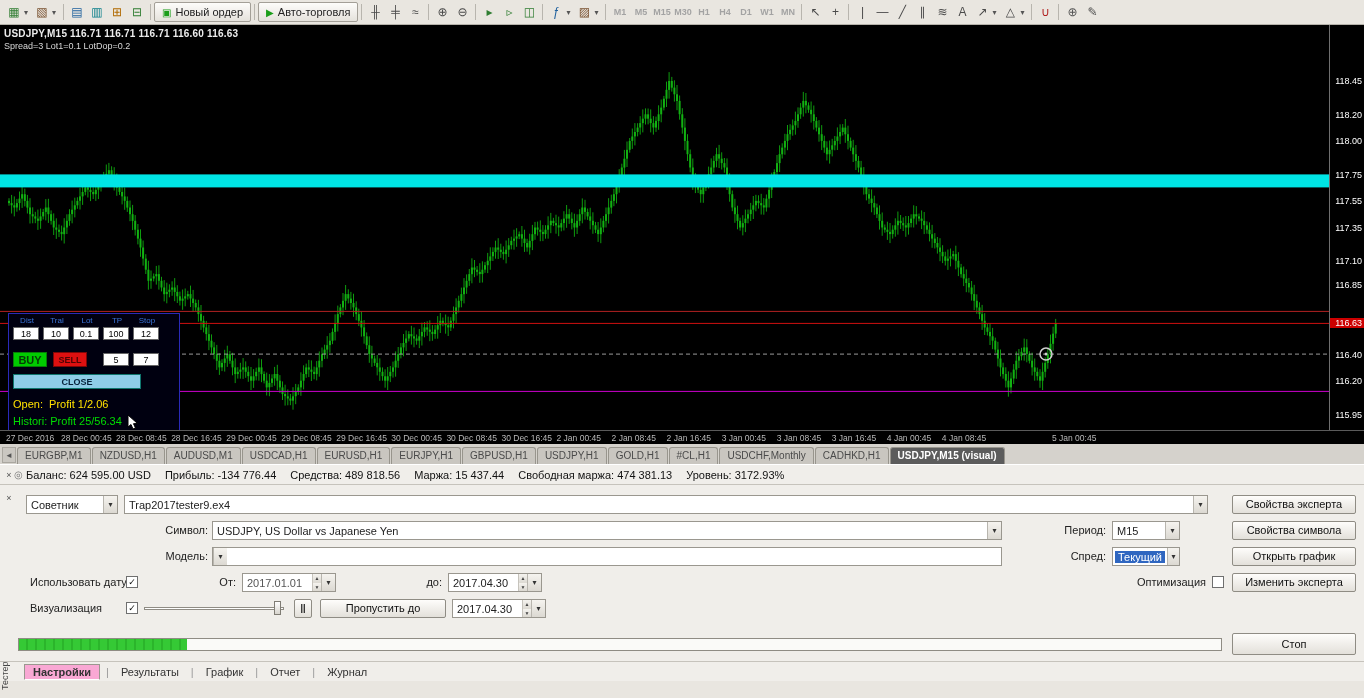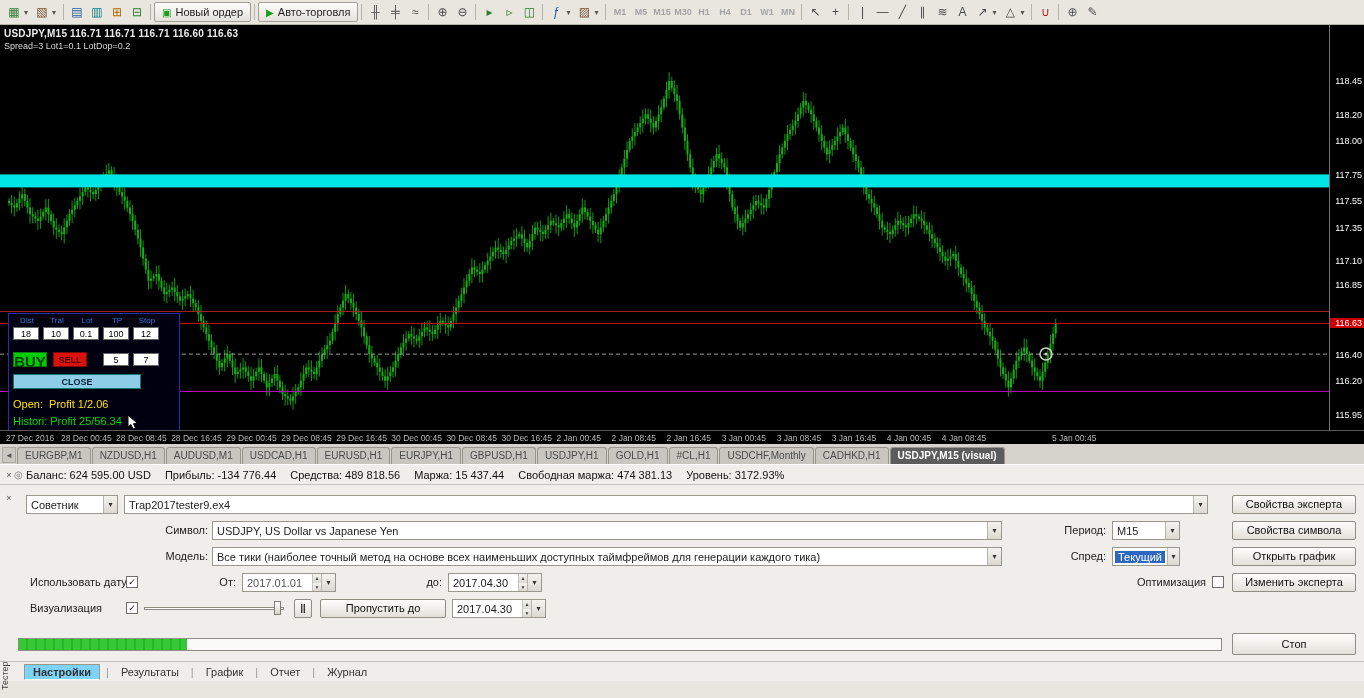--- a/index.html
+++ b/index.html
@@ -29,21 +29,21 @@
   .price-scale { width:35px; border-left:1px solid #6f6f6f; position:relative; background:#000; font-size:9px; color:#fff; }
   .ptick { position:absolute; right:2px; }
   .pcur { position:absolute; right:0; left:0; background:#cc0000; color:#fff; text-align:right; padding-right:2px; font-size:9px; }
   .time-axis { height:14px; background:#000; border-top:1px solid #5a5a5a; position:relative; color:#b9b9b9; font-size:8.5px; }
   .tlabel { position:absolute; top:2px; white-space:nowrap; }
 
   
   .trade-panel { position:absolute; left:8px; top:264px; width:172px; height:136px; background:#000010; border:1px solid #2a2ab8;margin-top:24px; }
   .tp-col { position:absolute; font-size:8px; color:#3a74d8; width:28px; text-align:center; top:2px; }
   .tp-in { position:absolute; width:26px; height:13px; font-size:9px; text-align:center; background:#fff; border:1px solid #666; top:13px; font-family:"Liberation Sans",sans-serif; }
-  .tp-buy { position:absolute; left:4px; top:38px; width:34px; height:15px; background:#00cc00; color:#063b06; font-size:15px; font-weight:bold; border:1px solid #067e06; }
+  .tp-buy { position:absolute; left:4px; top:38px; width:34px; height:15px; background:#00cc00; color:#063b06; font-size:11px; font-weight:bold; border:1px solid #067e06; }
   .tp-sell { position:absolute; left:44px; top:38px; width:34px; height:15px; background:#dd1010; color:#4d0404; font-size:9px; font-weight:bold; border:1px solid #7e0606; }
   .tp-close { position:absolute; left:4px; top:60px; width:128px; height:15px; background:#8ecde8; color:#06223b; font-size:9px; font-weight:bold; border:1px solid #0f766e; }
   .tp-open { position:absolute; left:4px; top:84px; color:#ffe000; font-size:11px; white-space:pre; }
   .tp-hist { position:absolute; left:4px; top:101px; color:#00dd00; font-size:11px; }
 
   
   .chart-tabs { height:20px; background:#d5d2cc; display:flex; align-items:flex-end; padding-left:2px; gap:1px; font-size:10px; overflow:hidden; }
   .ctab-scroll { width:14px; height:16px; font-size:8px; color:#555; display:flex; align-items:center; justify-content:center; border:1px solid #aaa7a0; background:#cac7c1; margin-bottom:1px; }
   .ctab { border:1px solid #98958d; border-bottom:none; background:#c9c6c0; color:#4a4a4a; padding:2px 7px; border-radius:3px 3px 0 0; height:17px; white-space:nowrap; }
   .ctab.active { background:#5c5c5c; color:#fff; font-weight:bold; }
@@ -66,21 +66,21 @@
   .chk { position:absolute; width:12px; height:12px; background:#fff; border:1px solid #6f6f6f; font-size:9px; line-height:11px; text-align:center; color:#111; }
   .slider { position:absolute; height:16px; }
   .slider .track { position:absolute; left:0; right:0; top:7px; height:3px; background:#fff; border:1px solid #8f8c84; }
   .slider .handle { position:absolute; top:1px; width:7px; height:14px; background:linear-gradient(#fdfdfd,#d8d5ce); border:1px solid #7f7c74; }
   .progress { position:absolute; left:18px; top:153px; width:1204px; height:13px; border:1px solid #8f8c84; background:#fafaf8; }
   .progress .fill { height:100%; background:repeating-linear-gradient(90deg,#35c935 0 7px,#2bb52b 7px 9px); }
 
   
   .bottom-tabs { height:20px; background:#f0eeea; border-top:1px solid #c6c3bc; display:flex; align-items:center; padding-left:24px; font-size:11px; gap:6px; }
   .btab { color:#333; padding:1px 6px; }
-  .btab.active { background:#7dd3fc; border:1px solid #9a978f; border-bottom-color:#fff; font-weight:bold; padding:1px 8px; }
+  .btab.active { background:#f9a8d4; border:1px solid #9a978f; border-bottom-color:#fff; font-weight:bold; padding:1px 8px; }
   .btab-sep { color:#999; }
   .vert-label { position:absolute; left:0px; top:654px; width:12px; height:44px; writing-mode:vertical-rl; transform:rotate(180deg); font-size:9px; color:#444; text-align:center; }
 </style>
 </head>
 <body>
 
 <div class="app">
 
 
   <div class="toolbar" id="toolbar">
@@ -1077,21 +1077,20 @@
     </div>
     <span class="lbl" style="left:1056px;top:36px;width:50px;text-align:right">Период:</span>
     <div class="combo" style="left:1112px;top:36px;width:68px">
       <span class="cval">M15</span>
       <span class="ccaret">▾</span>
     </div>
     <button class="btn" style="left:1232px;top:36px;width:124px">Свойства символа</button>
 
     <span class="lbl" style="left:160px;top:62px;width:48px;text-align:right">Модель:</span>
     <div class="combo" style="left:212px;top:62px;width:790px">
-      <span class="cval">Все тики (наиболее точный метод на основе всех наименьших доступных таймфреймов для генерации каждого тика)</span>
       <span class="ccaret">▾</span>
     </div>
     <span class="lbl" style="left:1056px;top:62px;width:50px;text-align:right">Спред:</span>
     <div class="combo" style="left:1112px;top:62px;width:68px">
       <span class="cval sel">Текущий</span>
       <span class="ccaret" style="margin-left:auto">▾</span>
     </div>
     <button class="btn" style="left:1232px;top:62px;width:124px">Открыть график</button>
 
     <span class="lbl" style="left:30px;top:88px">Использовать дату</span>

